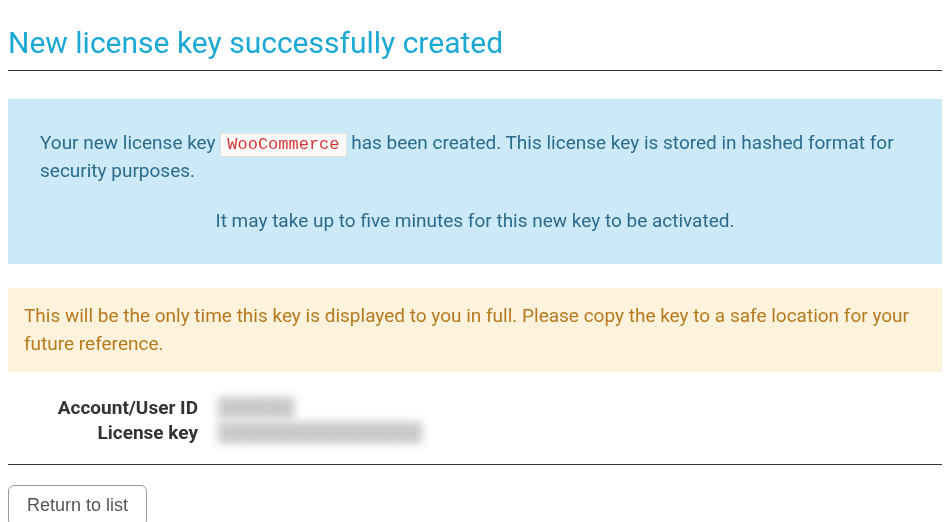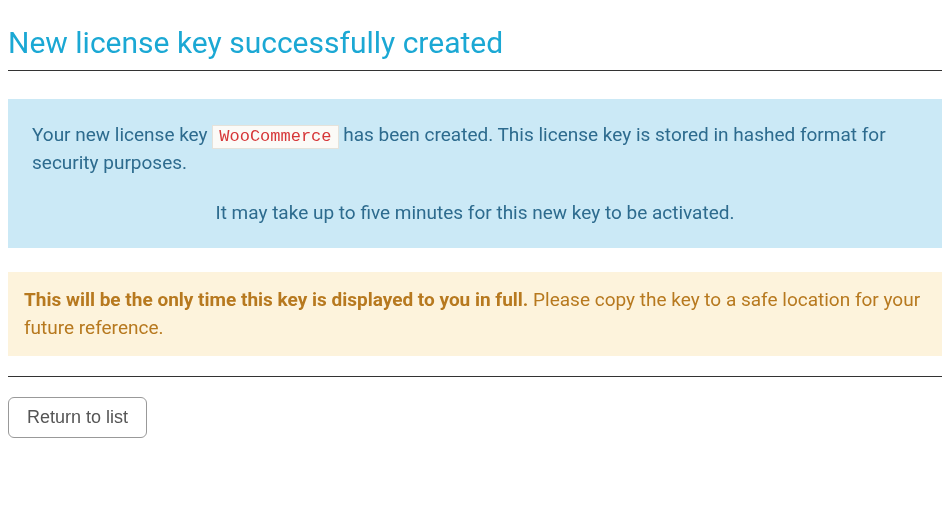--- a/index.html
+++ b/index.html
@@ -30,21 +30,21 @@
     }
     .alert-info {
       background: #cbe9f6;
       padding: 14px 16px;
       margin-bottom: 24px;
     }
     .alert-info p {
       color: #2d6b8e;
       font-size: 19px;
       line-height: 1.45;
-      margin: 8px;
+      margin: 16px;
     }
     .alert-info p + p {
       margin-top: 22px;
       text-align: center;
     }
     .inline-tag {
       display: inline-block;
       background: #fbfaf7;
       color: #d63638;
       font-family: "Courier New", Courier, monospace;
@@ -58,21 +58,21 @@
       background: #fdf3dc;
       padding: 14px 16px;
       margin-bottom: 20px;
     }
     .alert-warning p {
       color: #b7791f;
       font-size: 19px;
       line-height: 1.45;
     }
     .alert-warning .bold {
-      font-weight: 700;
+      font-weight: 400;
     }
     .details {
       padding: 4px 0 8px 0;
       margin-bottom: 10px;
     }
     .detail-row {
       display: flex;
       align-items: center;
       margin-bottom: 2px;
     }
@@ -120,17 +120,27 @@
     </p>
     <p>It may take up to five minutes for this new key to be activated.</p>
   </div>
 
   <div class="alert-warning">
     <p>
       <span class="bold">This will be the only time this key is displayed to you in full.</span><span> Please copy the key to a safe location for your future reference.</span>
     </p>
   </div>
 
+  <div class="details">
+    <div class="detail-row">
+      <div class="detail-label">Account/User ID</div>
+      <div class="detail-value">██████</div>
+    </div>
+    <div class="detail-row">
+      <div class="detail-label">License key</div>
+      <div class="detail-value">████████████████</div>
+    </div>
+  </div>
 
   <hr class="bottom-divider">
 
   <button class="return-button">Return to list</button>
 </div>
 
 </body></html>

